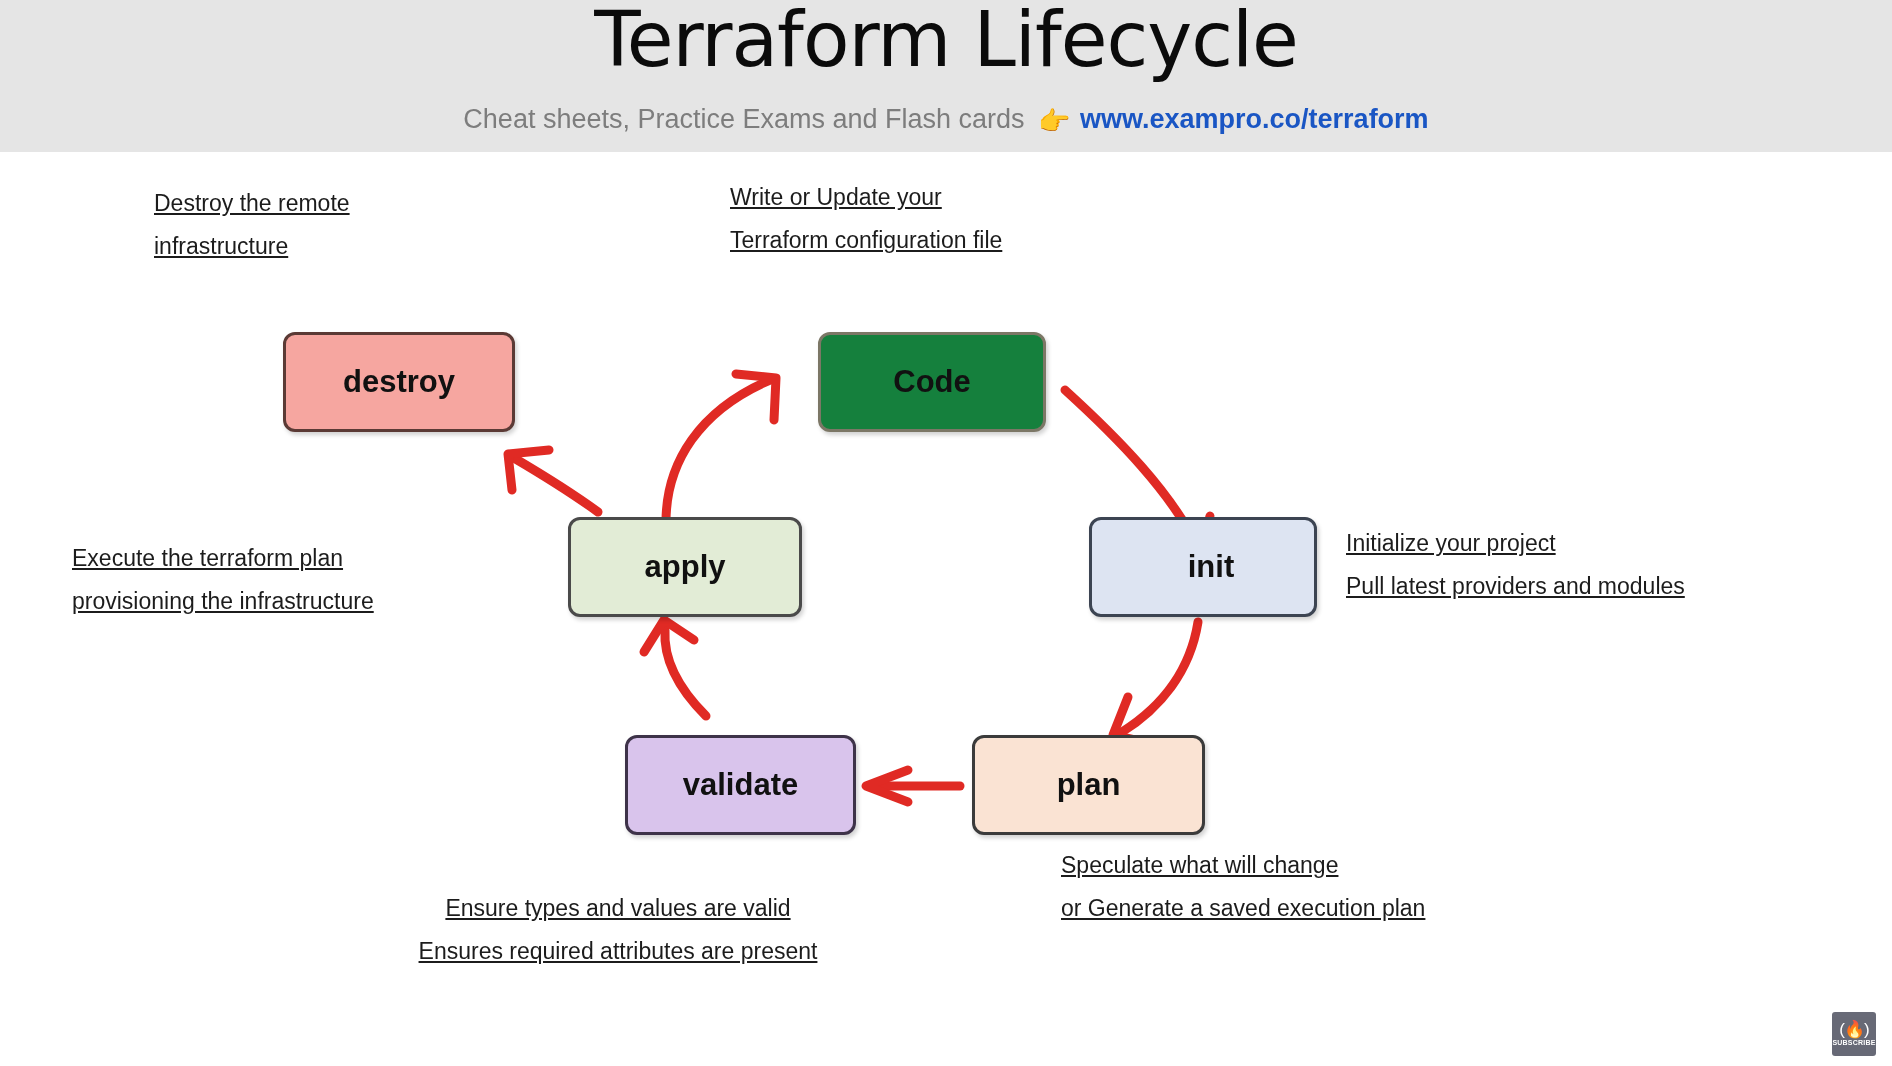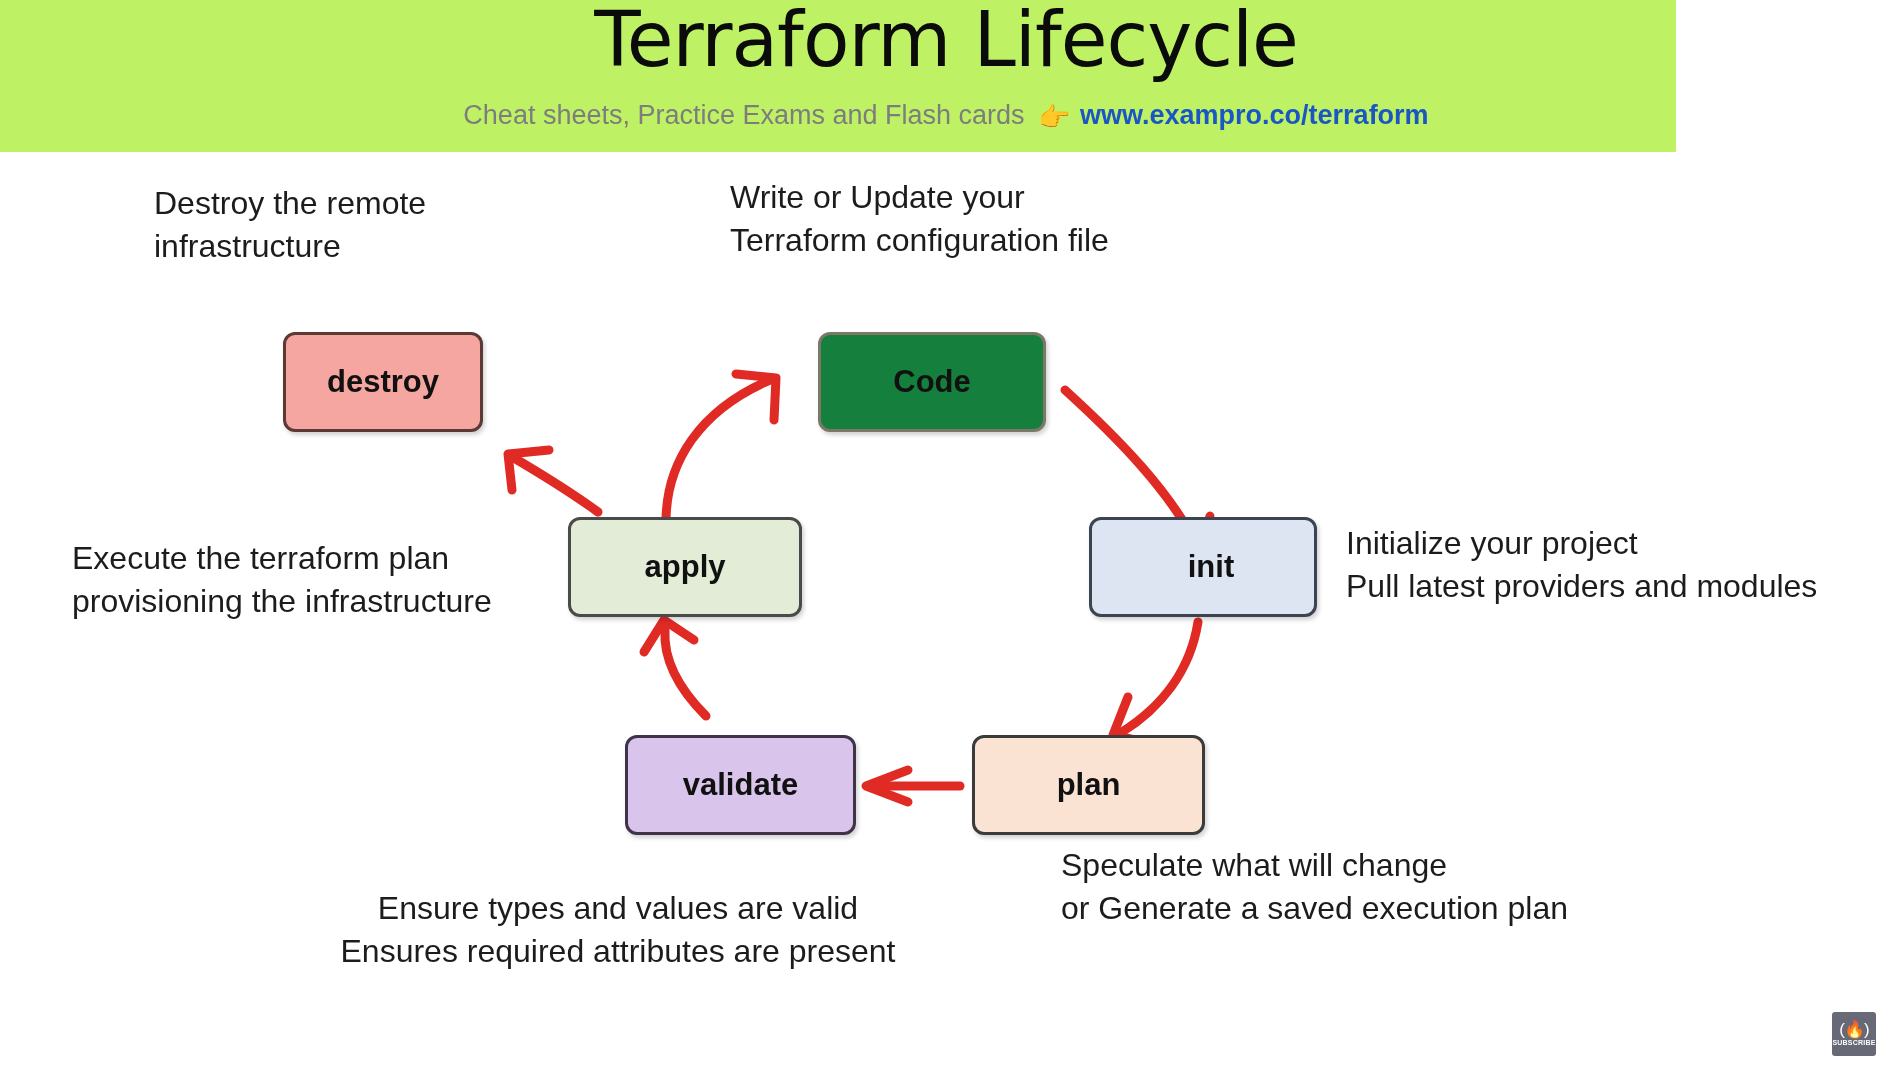--- a/index.html
+++ b/index.html
@@ -13,23 +13,23 @@
     position: relative;
     overflow: hidden;
     font-family: "Liberation Sans", sans-serif;
     -webkit-font-smoothing: antialiased;
   }
 
   
   #header-band {
     position: absolute;
     left: 0; top: 0;
-    width: 1676px;
+    width: 1892px;
     height: 152px;
-    background: #bef264;
+    background: #e5e5e5;
     border-bottom: 3px solid #c2410c;
   }
   #page-title {
     position: absolute;
     left: 0; top: -8px;
     width: 1892px;
     text-align: center;
     font-family: "DejaVu Sans", sans-serif;
     font-size: 76px;
     font-weight: 400;
@@ -37,21 +37,21 @@
     letter-spacing: -1px;
     line-height: 96px;
     white-space: nowrap;
   }
   #subtitle {
     position: absolute;
     left: 0; top: 100px;
     width: 1892px;
     text-align: center;
     font-size: 27px;
-    line-height: 30px;
+    line-height: 38px;
     white-space: nowrap;
   }
   #subtitle .sub-text {
     color: #7d7d7d;
     font-weight: 400;
   }
   #subtitle .point-icon {
     font-size: 26px;
     vertical-align: -2px;
     margin: 0 2px 0 6px;
@@ -85,40 +85,41 @@
     border-width: 3px;
     border-style: solid;
     display: flex;
     align-items: center;
     justify-content: center;
     font-weight: bold;
     font-size: 31px;
     color: #111111;
     box-shadow: 2px 3px 4px rgba(0,0,0,0.18);
   }
-  #node-destroy  { left: 283px; top: 180px;  width: 200px; height: 100px;
+  #node-destroy  { left: 283px; top: 180px;  width: 232px; height: 100px;
                    background: #f6a6a0; border-color: #5b3a35; }
   #node-code     { left: 818px; top: 180px;  width: 228px; height: 100px;
                    background: #15803d; border-color: #7c7766; }
   #node-init     { left: 1089px; top: 365px; width: 228px; height: 100px;
                    background: #dde4f2; border-color: #3c4452; padding-left: 16px; }
   #node-plan     { left: 972px; top: 583px;  width: 233px; height: 100px;
                    background: #fae3d3; border-color: #3b3b3b; }
   #node-validate { left: 625px; top: 583px;  width: 231px; height: 100px;
                    background: #d9c4ec; border-color: #3e3349; }
   #node-apply    { left: 568px; top: 365px;  width: 234px; height: 100px;
                    background: #e2ecd6; border-color: #4a4a4a; }
 
   
   .desc {
     position: absolute;
-    font-size: 32px;
+    font-size: 23px;
     line-height: 43px;
     color: #1c1c1c;
     white-space: pre-line;
+    text-decoration: underline;
   }
   #desc-destroy  { left: 154px;  top: 30px;  width: 400px; }
   #desc-code     { left: 730px;  top: 24px;  width: 470px; }
   #desc-init     { left: 1346px; top: 370px; width: 520px; }
   #desc-apply    { left: 72px;   top: 385px; width: 470px; }
   #desc-validate { left: 308px;  top: 735px; width: 620px; text-align: center; }
   #desc-plan     { left: 1053px; top: 692px; width: 560px; margin-left: 8px; }
 
   
   #subscribe-watermark {

